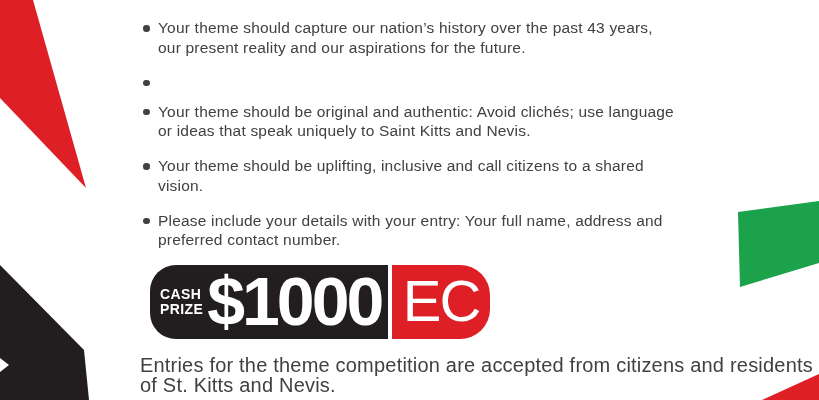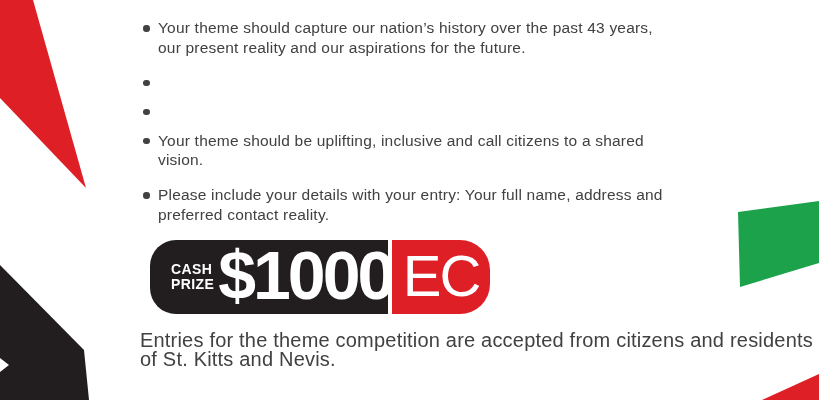--- a/index.html
+++ b/index.html
@@ -49,21 +49,21 @@
     width: 340px;
     margin: 12px 0 0 10px;
   }
   .badge-black {
     box-sizing: border-box;
     width: 238px;
     background: var(--color-black, #221E1F);
     border-radius: 26px 0 0 26px;
     display: flex;
     align-items: center;
-    padding-left: 21px;
+    padding-left: 10px;
     margin-right: 4px;
   }
   .badge-label {
     display: flex;
     flex-direction: column;
     color: #ffffff;
     font-weight: bold;
     font-size: 14px;
     line-height: 15px;
     letter-spacing: 0.4px;
@@ -122,30 +122,32 @@
       <li class="rule">
         <span class="dot"></span>
         <span class="rule-text">Your theme should capture our nation’s history over the past 43 years,
 our present reality and our aspirations for the future.</span>
       </li>
       <li class="rule">
         <span class="dot"></span>
       </li>
       <li class="rule">
         <span class="dot"></span>
+        <span class="rule-text">Your theme should be original and authentic: Avoid clichés; use language
+or ideas that speak uniquely to Saint Kitts and Nevis.</span>
       </li>
       <li class="rule">
         <span class="dot"></span>
         <span class="rule-text">Your theme should be uplifting, inclusive and call citizens to a shared
 vision.</span>
       </li>
       <li class="rule">
         <span class="dot"></span>
         <span class="rule-text">Please include your details with your entry: Your full name, address and
-preferred contact reality.</span>
+preferred contact number.</span>
       </li>
     </ul>
 
     <div class="badge">
       <div class="badge-black">
         <div class="badge-label">
           <span>CASH</span>
           <span>PRIZE</span>
         </div>
         <div class="badge-amount">$1000</div>

